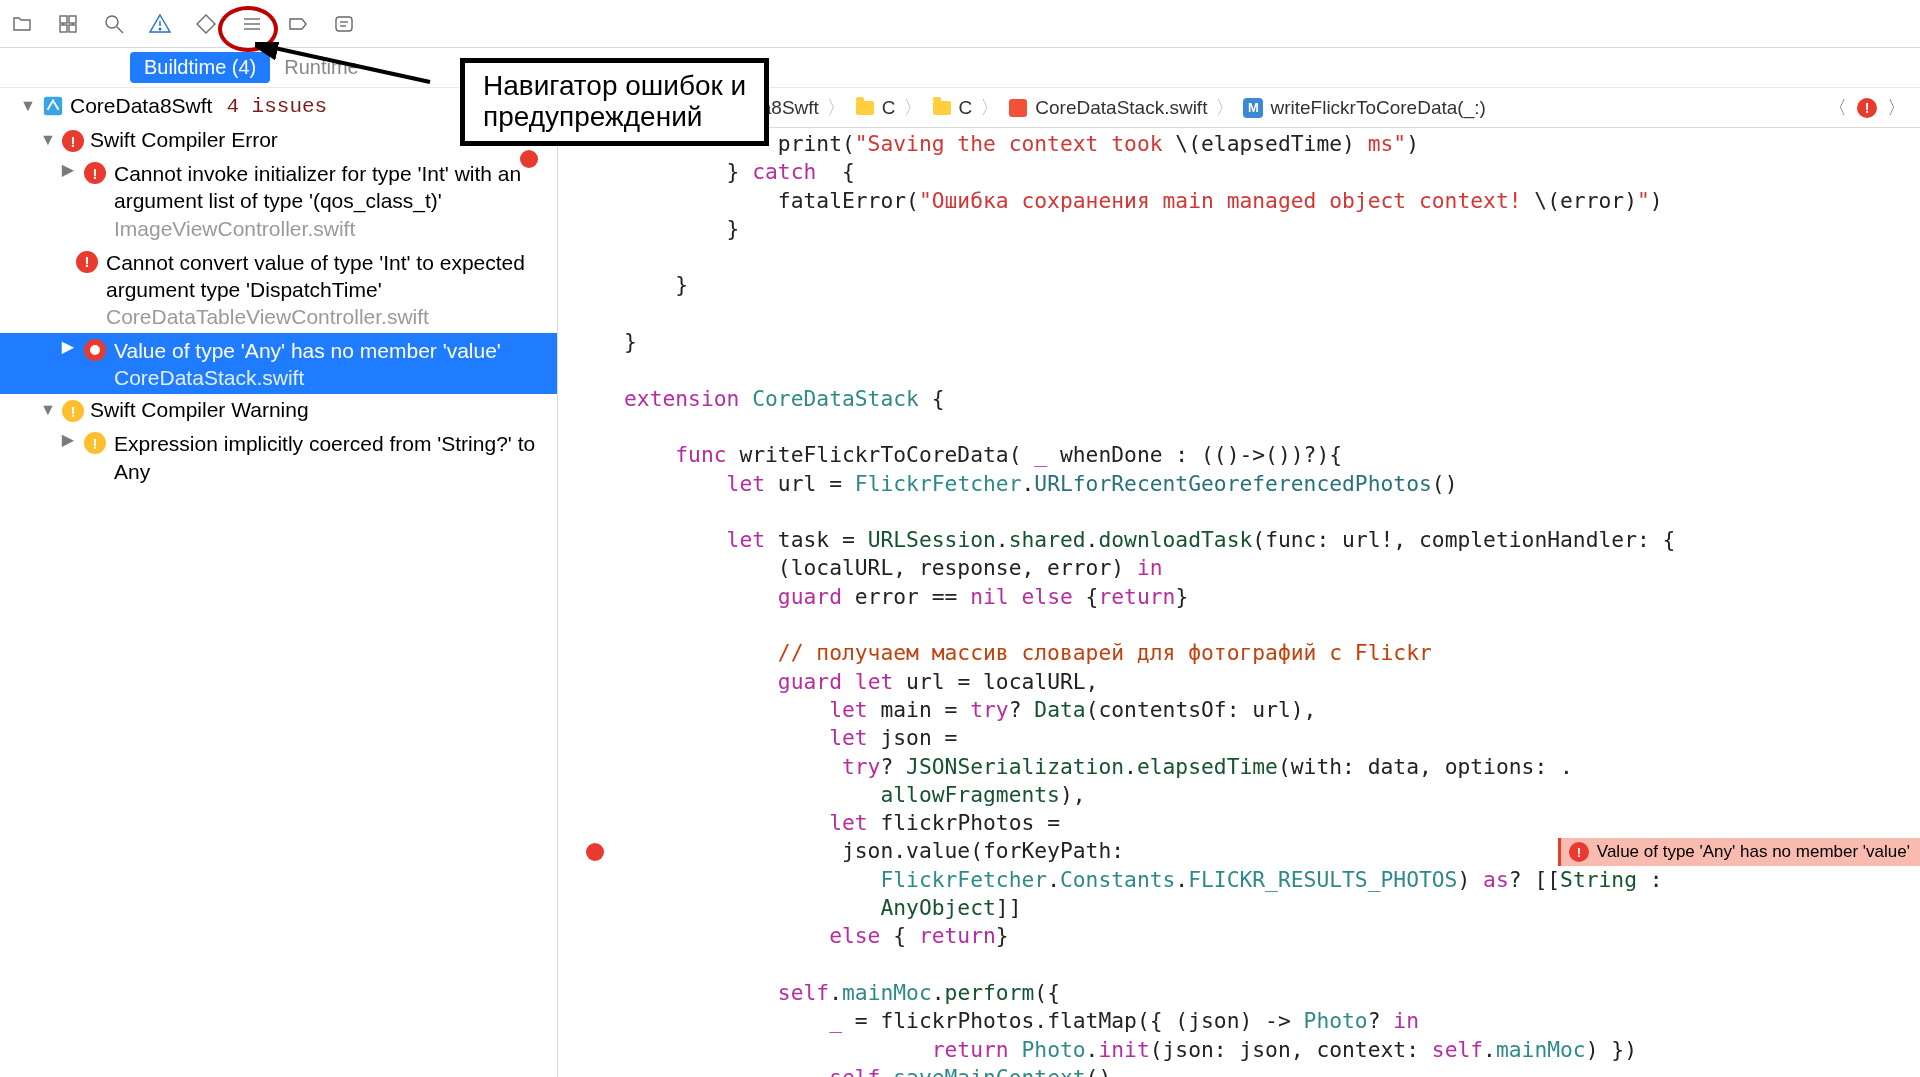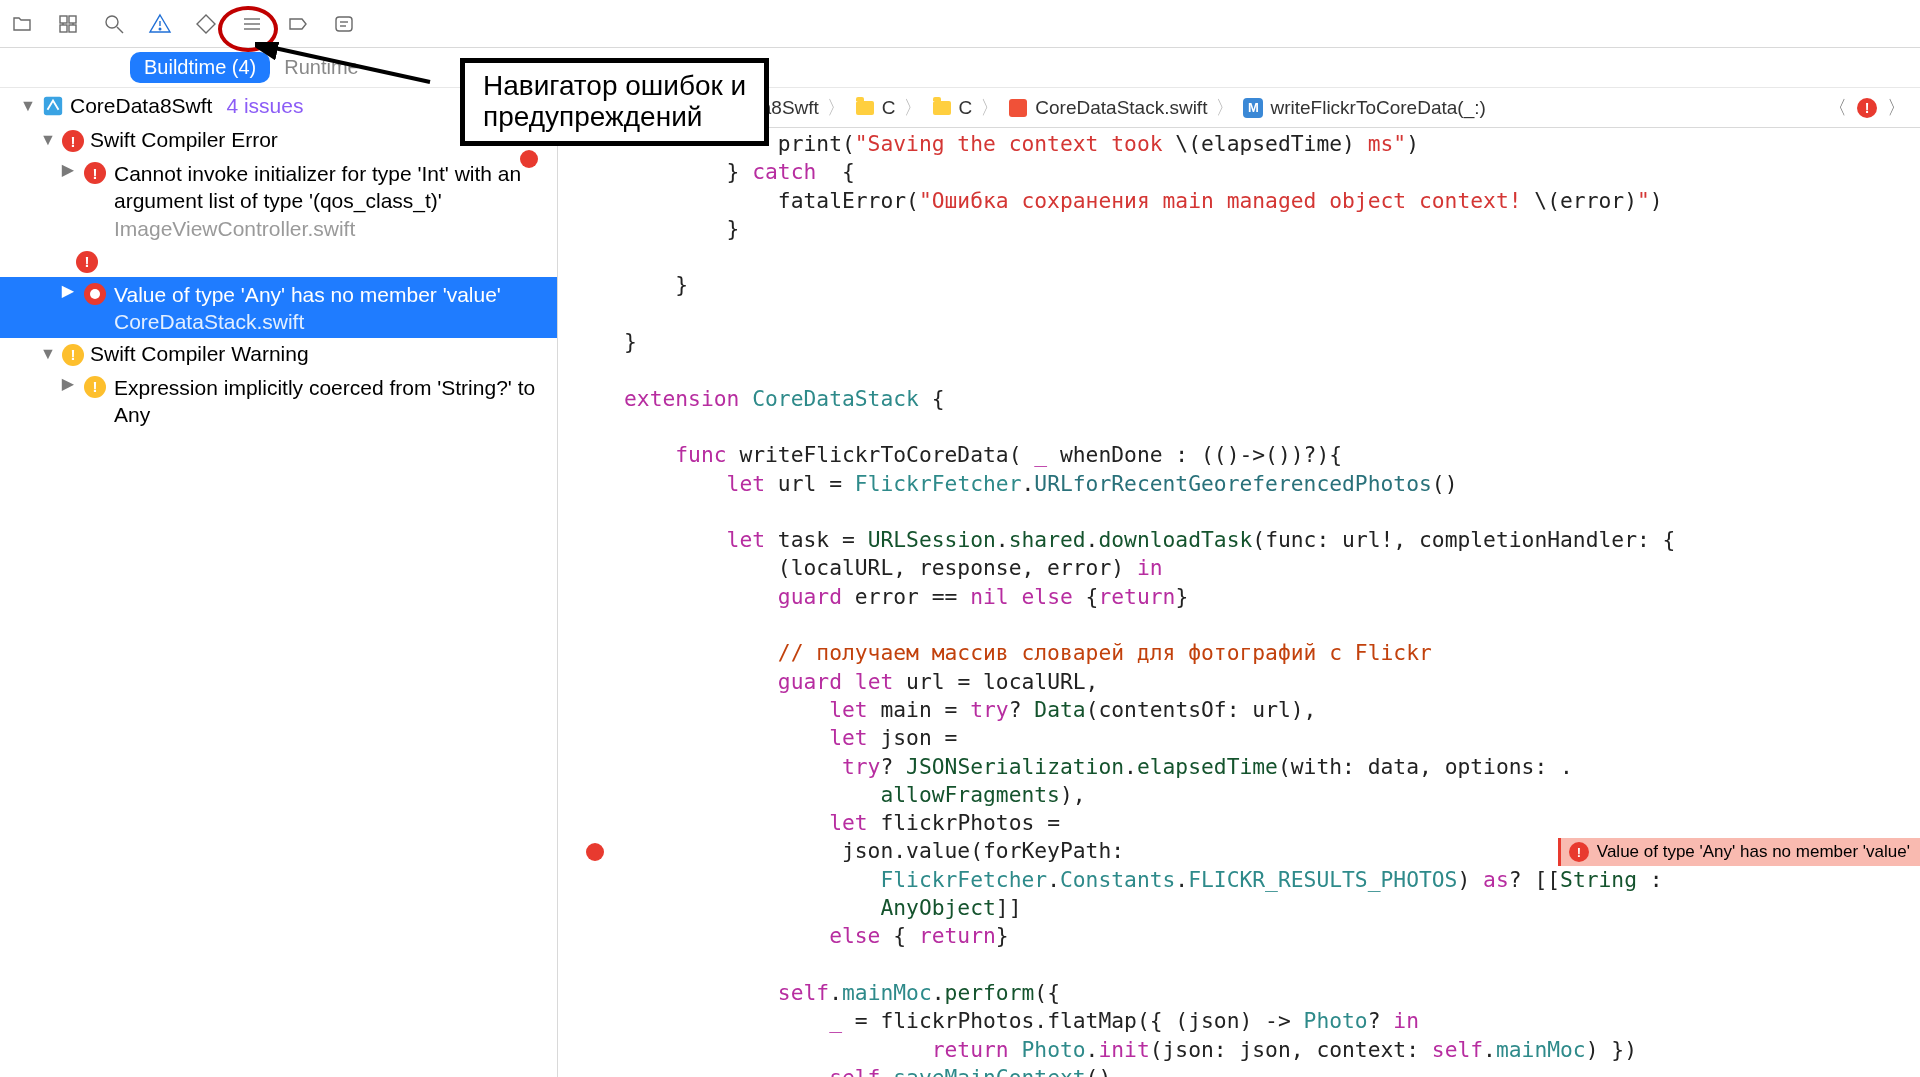--- a/index.html
+++ b/index.html
@@ -6,37 +6,37 @@
   html, body { width: 1920px; height: 1077px; font-family: "Helvetica Neue", Arial, sans-serif; font-size: 17px; background: #fff; overflow: hidden; }
   
   .nav-toolbar { height: 48px; border-bottom: 1px solid #d9d9d9; display: flex; align-items: center; padding: 0 10px; gap: 22px; }
   .nav-icon { width: 24px; height: 24px; color: #666; display: flex; align-items: center; justify-content: center; cursor: pointer; }
   .nav-icon svg { width: 24px; height: 24px; stroke: #6a6a6a; fill: none; stroke-width: 1.4; }
   .nav-icon.active svg { stroke: #1f6fd6; }
   
   .circle-annot { position: absolute; left: 218px; top: 6px; width: 60px; height: 46px; border: 4px solid #c00000; border-radius: 50%; pointer-events: none; z-index: 10; }
   
   .scope-bar { height: 40px; display: flex; align-items: center; gap: 14px; padding-left: 130px; border-bottom: 1px solid #e8e8e8; }
-  .scope-pill { background: #1f7cff; color: #fff; border-radius: 10px; padding: 4px 14px; font-size: 20px; cursor: pointer; }
+  .scope-pill { background: #1f7cff; color: #fff; border-radius: 4px; padding: 4px 14px; font-size: 20px; cursor: pointer; }
   .scope-plain { color: #888; font-size: 20px; cursor: pointer; }
   
   .callout { position: absolute; left: 432px; top: 58px; background: #fff; border: 5px solid #000; padding: 8px 18px; font-size: 28px; text-align: left; z-index: 20; pointer-events: none; line-height: 1.1; margin-left: 28px; }
   .callout-arrow { position: absolute; left: 255px; top: 42px; width: 180px; height: 60px; pointer-events: none; z-index: 15; }
   
   .red-dot { position: absolute; left: 520px; top: 150px; width: 18px; height: 18px; background: #e83a2f; border-radius: 50%; z-index: 12; pointer-events: none; }
   
   .main { display: flex; height: calc(100% - 88px); }
   .sidebar { width: 558px; border-right: 1px solid #d9d9d9; overflow: hidden; }
   .editor-area { flex: 1; display: flex; flex-direction: column; min-width: 0; }
   
   .tree { font-size: 21px; }
   .proj-row { display: flex; align-items: center; padding: 6px 8px 6px 20px; gap: 6px; }
   .proj-row .chev { color: #7a7a7a; }
   .proj-name { font-weight: 400; }
-  .proj-sub { color: #8b5cf6; margin-left: 8px; }
+  .proj-sub { color: #7f1d1d; margin-left: 8px; font-family: Liberation Mono, monospace; }
   .group-row { display: flex; align-items: center; padding: 4px 8px 4px 40px; gap: 6px; }
   .chev { display: inline-block; width: 16px; text-align: center; color: #7a7a7a; cursor: pointer; font-size: 16px; user-select: none; }
   .issue-row { display: flex; align-items: flex-start; padding: 4px 8px 4px 60px; gap: 8px; }
   .issue-row.sel { background: #1f7cff; color: #fff; }
   .issue-icon { flex: 0 0 22px; height: 22px; border-radius: 50%; display: flex; align-items: center; justify-content: center; color: #fff; font-weight: 700; font-size: 15px; margin-top: 2px; }
   .ic-err { background: #e83a2f; }
   .ic-err-stop { background: #e83a2f; position: relative; }
   .ic-err-stop::after { content: ""; position: absolute; width: 10px; height: 10px; background: #fff; border-radius: 50%; }
   .ic-warn { background: #fdbf2d; }
   .issue-body { flex: 1; }
@@ -175,20 +175,24 @@
         <span class="chev">▶</span>
         <span class="issue-icon ic-err">!</span>
         <div class="issue-body">
           <div class="issue-msg">Cannot invoke initializer for type 'Int' with an argument list of type '(qos_class_t)'</div>
           <div class="issue-file">ImageViewController.swift</div>
         </div>
       </div>
 
       <div class="issue-row" style="padding-left:76px;">
         <span class="issue-icon ic-err">!</span>
+        <div class="issue-body">
+          <div class="issue-msg">Cannot convert value of type 'Int' to expected argument type 'DispatchTime'</div>
+          <div class="issue-file">CoreDataTableViewController.swift</div>
+        </div>
       </div>
 
       <div class="issue-row sel">
         <span class="chev" style="color:#fff;">▶</span>
         <span class="issue-icon ic-err-stop"></span>
         <div class="issue-body">
           <div class="issue-msg">Value of type 'Any' has no member 'value'</div>
           <div class="issue-file">CoreDataStack.swift</div>
         </div>
       </div>

